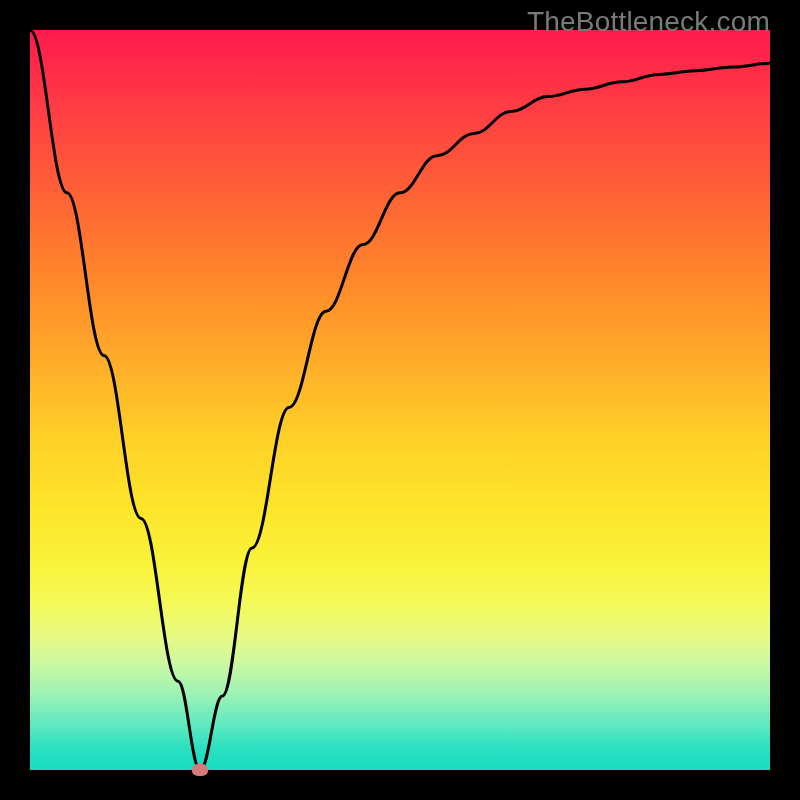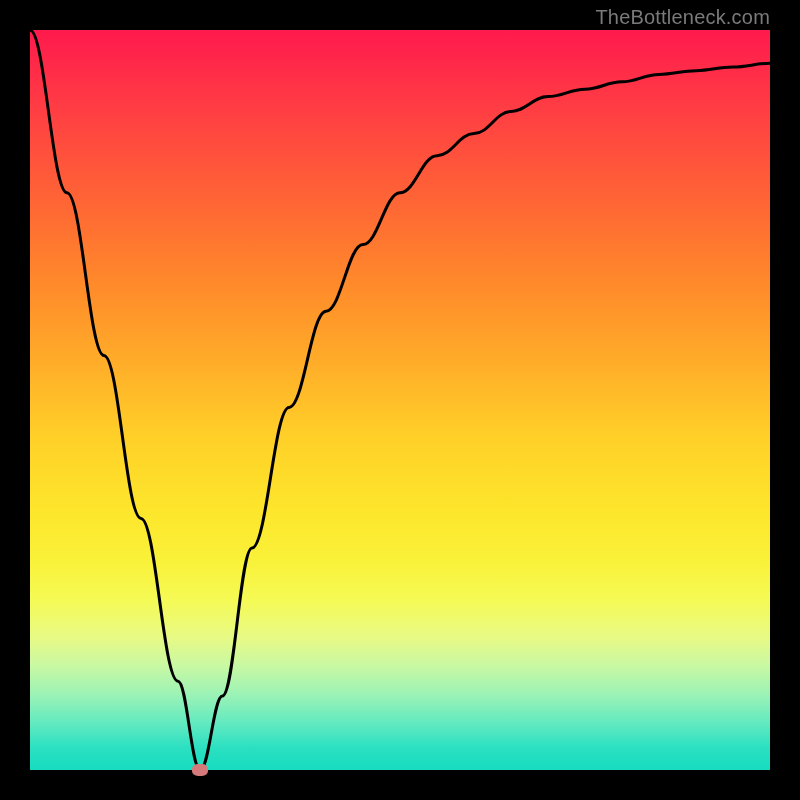--- a/index.html
+++ b/index.html
@@ -47,21 +47,21 @@
     left: 0;
     top: 0;
     width: 740px;
     height: 740px;
   }
   .watermark {
     position: absolute;
     top: 6px;
     right: 30px;
     color: #7a7a7a;
-    font-size: 20px;
+    font-size: 28px;
     letter-spacing: 0.2px;
     font-weight: 400;
   }
   .marker {
     position: absolute;
     width: 16px;
     height: 12px;
     border-radius: 6px / 5px;
     background: #d47a7a;
     transform: translate(-50%, -50%);

